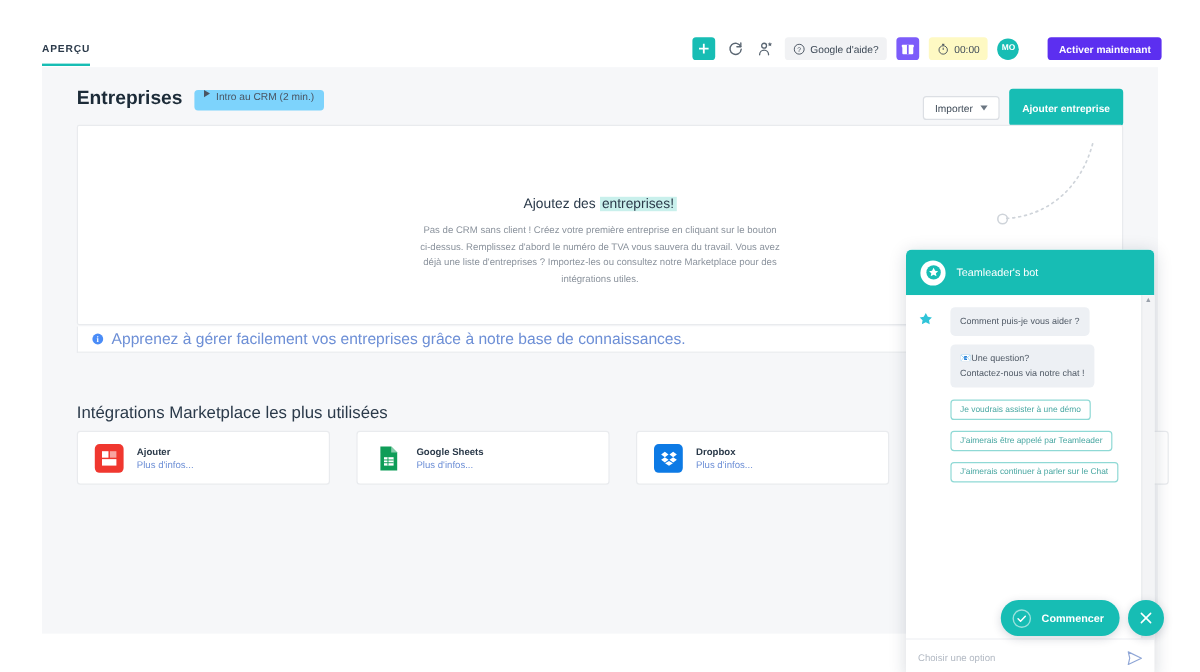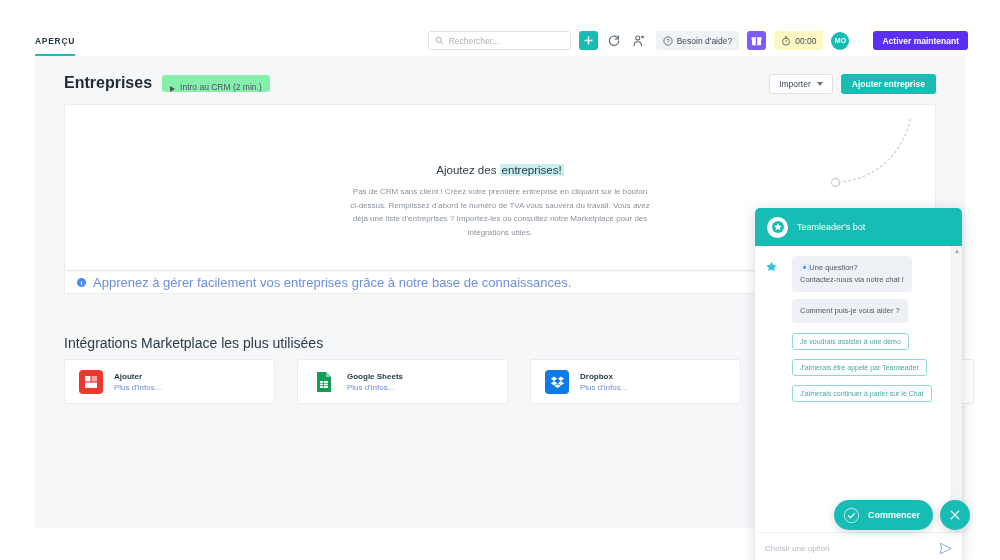--- a/index.html
+++ b/index.html
@@ -75,38 +75,38 @@
   .body {
     position: absolute; left: 35px; top: 56px; width: 930px; height: 472px;
     background: #f6f7f9;
   }
 
   .page-head {
     position: absolute; left: 29px; top: 18px; display: flex; align-items: center; gap: 10px;
   }
   .page-title { font-size: 16px; font-weight: bold; color: #1c2b38; }
   .video-chip {
-    background: #86efac; border-radius: 3px; height: 17px; display: flex; align-items: flex-end;
+    background: #7dd3fc; border-radius: 3px; height: 17px; display: flex; align-items: flex-start;
     gap: 5px; padding: 0 8px; font-size: 8.5px; color: #4a5563;
   }
   .play-tri {
     width: 0; height: 0; border-left: 5px solid #4a5563;
     border-top: 3.5px solid transparent; border-bottom: 3.5px solid transparent;
   }
 
   .head-actions {
     position: absolute; right: 29px; top: 18px; display: flex; align-items: center; gap: 8px;
   }
   .btn-sec {
     height: 20px; background: #fff; border: 1px solid #dcdfe4; border-radius: 3px;
     font-size: 8.5px; color: #3e4a57; display: flex; align-items: center; gap: 6px; padding: 0 9px;
   }
   .caret { width:0; height:0; border-left:3px solid transparent; border-right:3px solid transparent; border-top:4px solid #6b7682; }
   .btn-pri {
-    height: 20px; background: #17bdb4; color: #fff; border-radius: 3px;
+    height: 31px; background: #17bdb4; color: #fff; border-radius: 3px;
     font-size: 8.5px; font-weight: bold; display: flex; align-items: center; padding: 0 11px;
   }
 
   
   .empty-card {
     position: absolute; left: 29px; top: 48px; width: 872px; height: 167px;
     background: #ffffff; border: 1px solid #e9ebee; border-radius: 2px; overflow: hidden;
   }
   .empty-inner { position: absolute; left: 0; right: 0; top: 59px; text-align: center; }
   .empty-title { font-size: 11.5px; color: #2b3a4a; }
@@ -211,29 +211,20 @@
 <div id="app">
 
   <div class="topbar">
 
     <div class="tabrow">
       <span class="tab">APERÇU</span>
     </div>
 
     <div class="toolbar">
 
-      <div class="search-box">
-        <span class="ic">
-          <svg width="9" height="9" viewBox="0 0 16 16">
-              <circle cx="6.8" cy="6.8" r="4.6" fill="none" stroke="#9aa1ab" stroke-width="1.6"></circle>
-              <line x1="10.3" y1="10.3" x2="14.4" y2="14.4" stroke="#9aa1ab" stroke-width="1.6"></line>
-            </svg>
-        </span>
-        <input placeholder="Rechercher..." style="">
-      </div>
 
       <div class="plus-btn">
         <svg width="19" height="19" viewBox="0 0 19 19">
             <line x1="9.5" y1="5.5" x2="9.5" y2="13.5" stroke="#fff" stroke-width="1.5"></line>
             <line x1="5.5" y1="9.5" x2="13.5" y2="9.5" stroke="#fff" stroke-width="1.5"></line>
           </svg>
       </div>
 
       <span class="ic tb-icon">
         <svg width="14" height="14" viewBox="0 0 18 18">
@@ -250,21 +241,21 @@
           </svg>
       </span>
 
       <div class="help-pill">
         <span class="ic">
           <svg width="10" height="10" viewBox="0 0 16 16">
               <circle cx="8" cy="8" r="6.6" fill="none" stroke="#3e4a57" stroke-width="1.2"></circle>
               <text x="8" y="11.4" font-size="9" text-anchor="middle" fill="#3e4a57" font-family="Liberation Sans, sans-serif">?</text>
             </svg>
         </span>
-        <span>Besoin d'aide?</span>
+        <span>Google d'aide?</span>
       </div>
 
       <div class="gift-btn">
         <svg width="11" height="11" viewBox="0 0 14 14">
             <rect x="1.2" y="5" width="11.6" height="8" rx="1" fill="#fff"></rect>
             <rect x="0.6" y="3" width="12.8" height="2.8" rx=".8" fill="#fff"></rect>
             <rect x="6.1" y="3" width="1.8" height="10" fill="#7c5cfa"></rect>
           </svg>
       </div>
 
@@ -400,28 +391,28 @@
 
     <div class="chat-body">
 
       <span class="bot-sprite">
         <svg width="13" height="11" viewBox="0 0 13 11">
             <path d="M6.5 0.8L8.2 4l3.4.6-2.4 2.3.6 3.3-3.3-1.7L3.2 10.2l.6-3.3L1.4 4.6 4.8 4z" fill="#2fc4d8"></path>
           </svg>
       </span>
 
       <div class="bubble-row">
+        <div class="bubble">Comment puis-je vous aider ?</div>
+      </div>
+
+      <div class="bubble-row">
         <div class="bubble">
           <span>📧Une question?</span><br>
           <span>Contactez-nous via notre chat !</span>
         </div>
-      </div>
-
-      <div class="bubble-row">
-        <div class="bubble">Comment puis-je vous aider ?</div>
       </div>
 
       <div>
         <div class="bubble-row">
           <span class="opt-btn">Je voudrais assister à une démo</span>
         </div>
         <div class="bubble-row">
           <span class="opt-btn">J'aimerais être appelé par Teamleader</span>
         </div>
         <div class="bubble-row">

